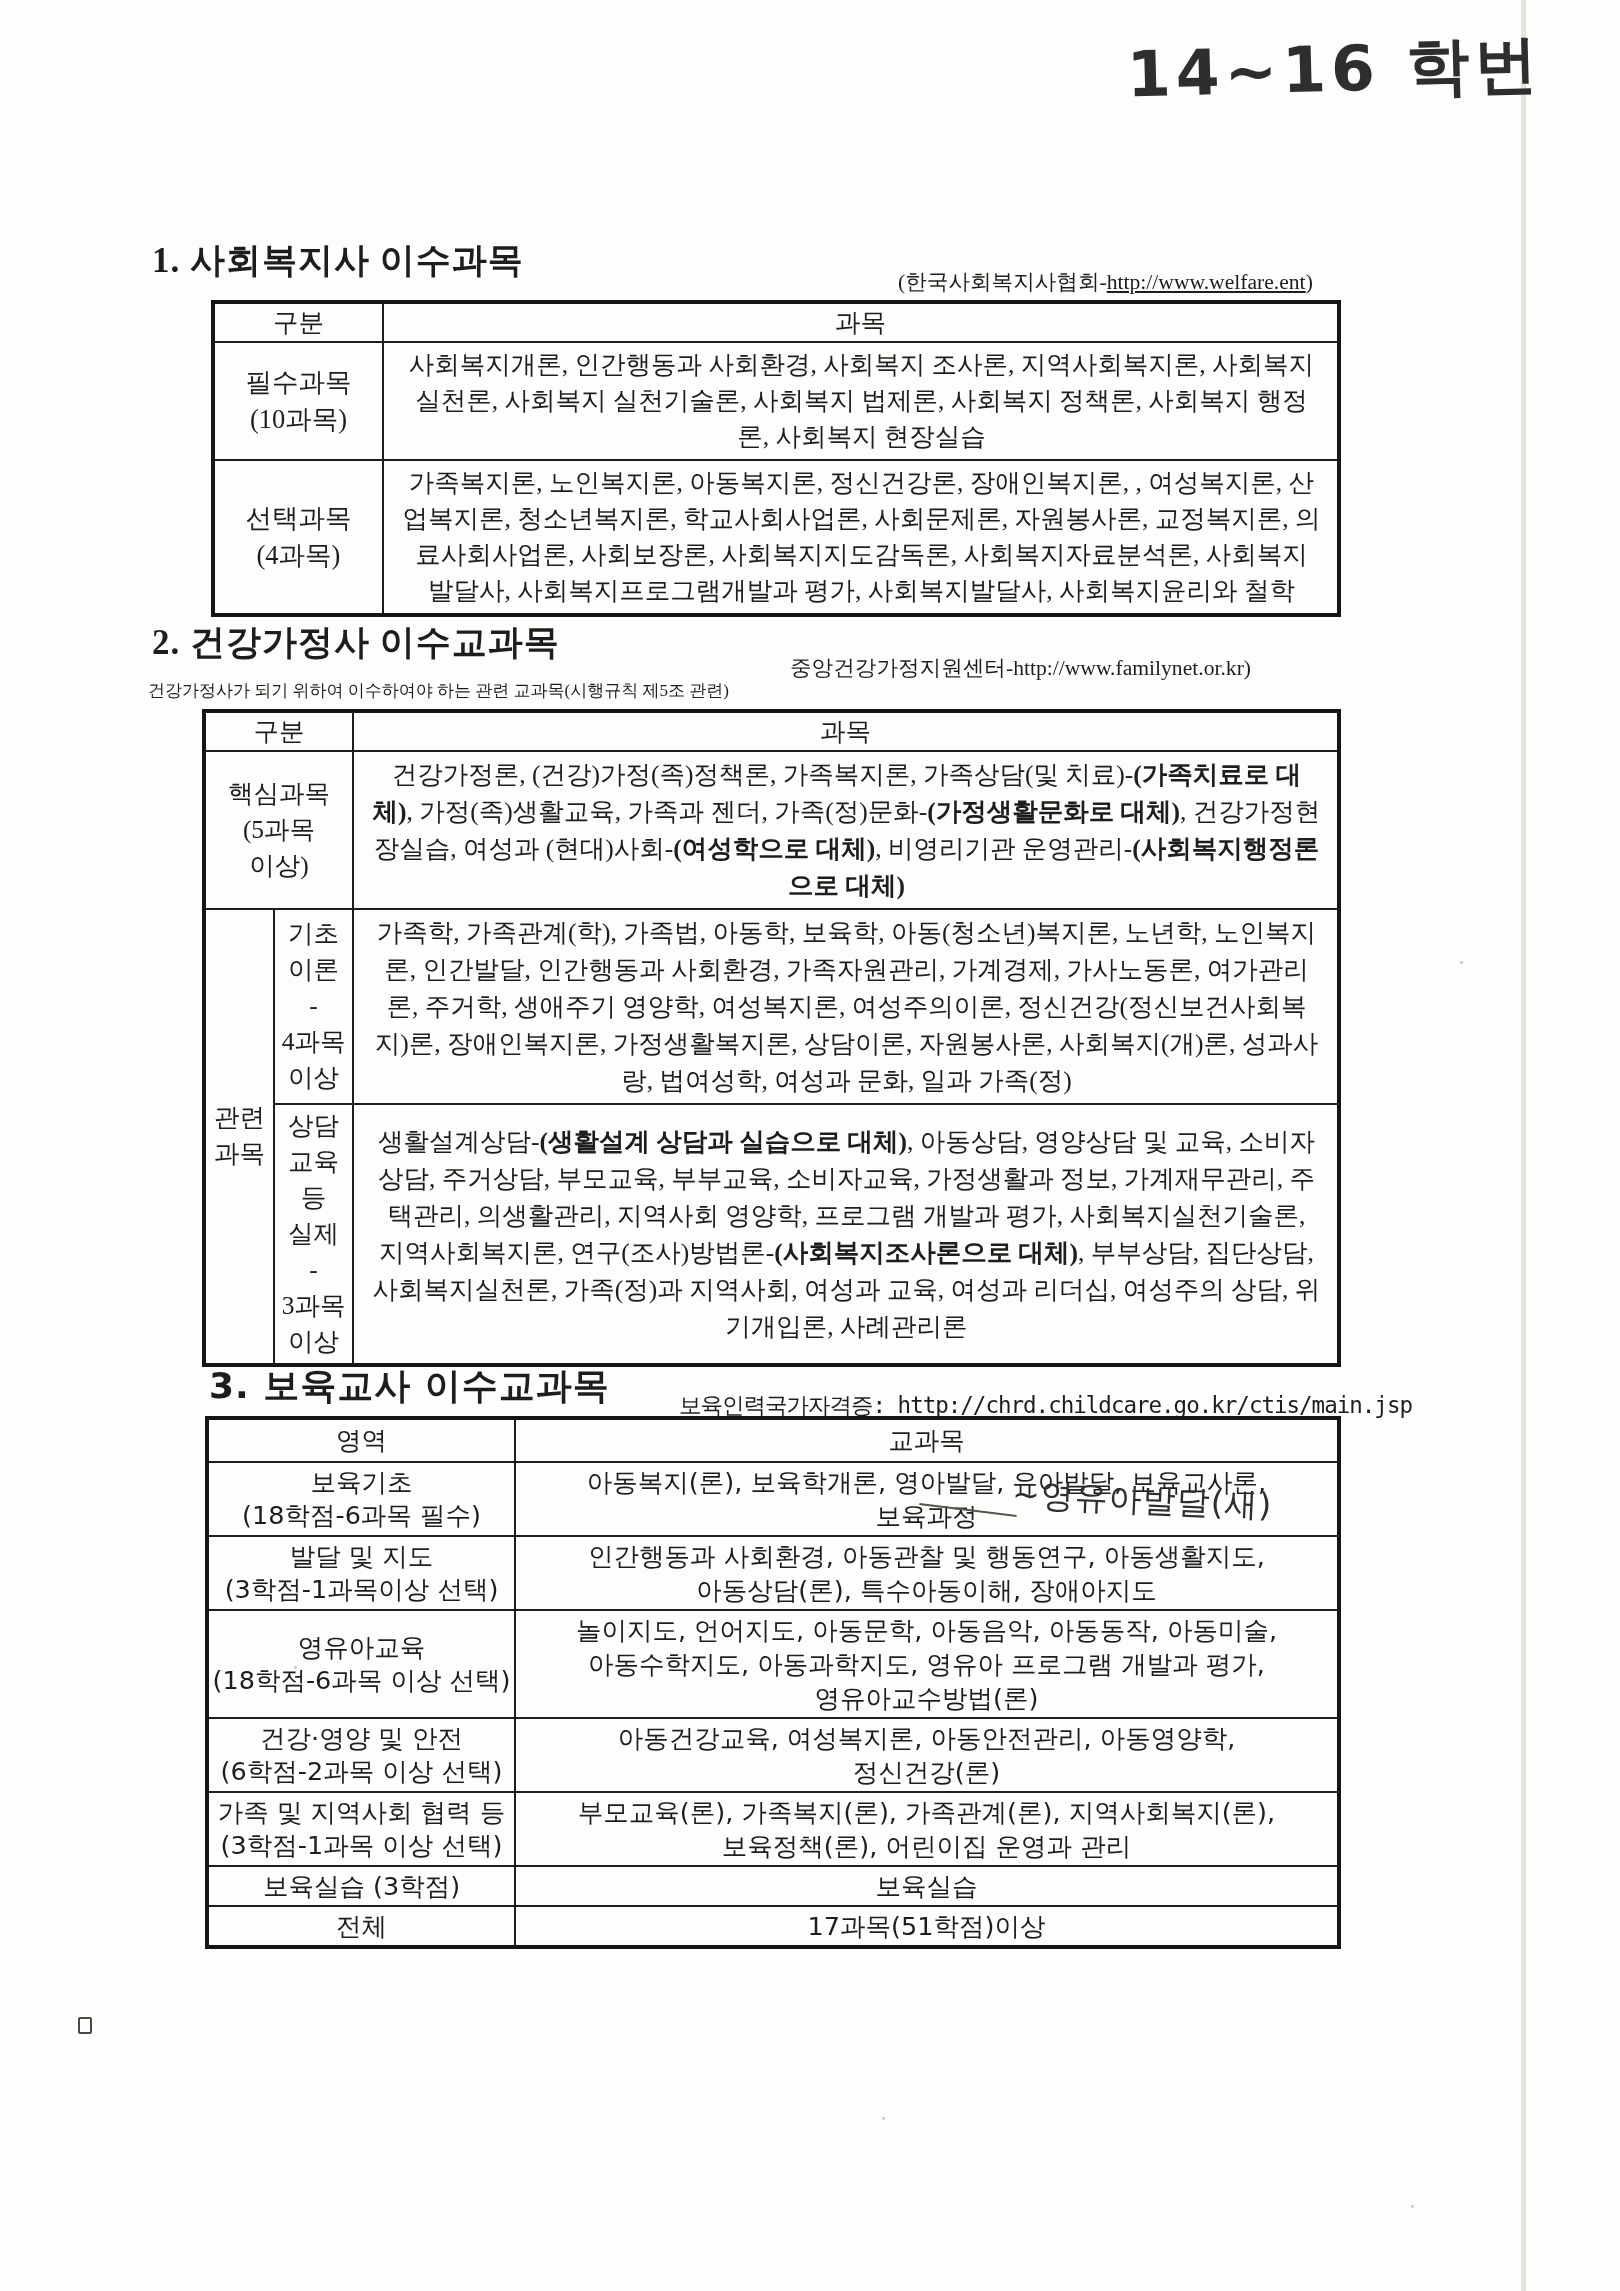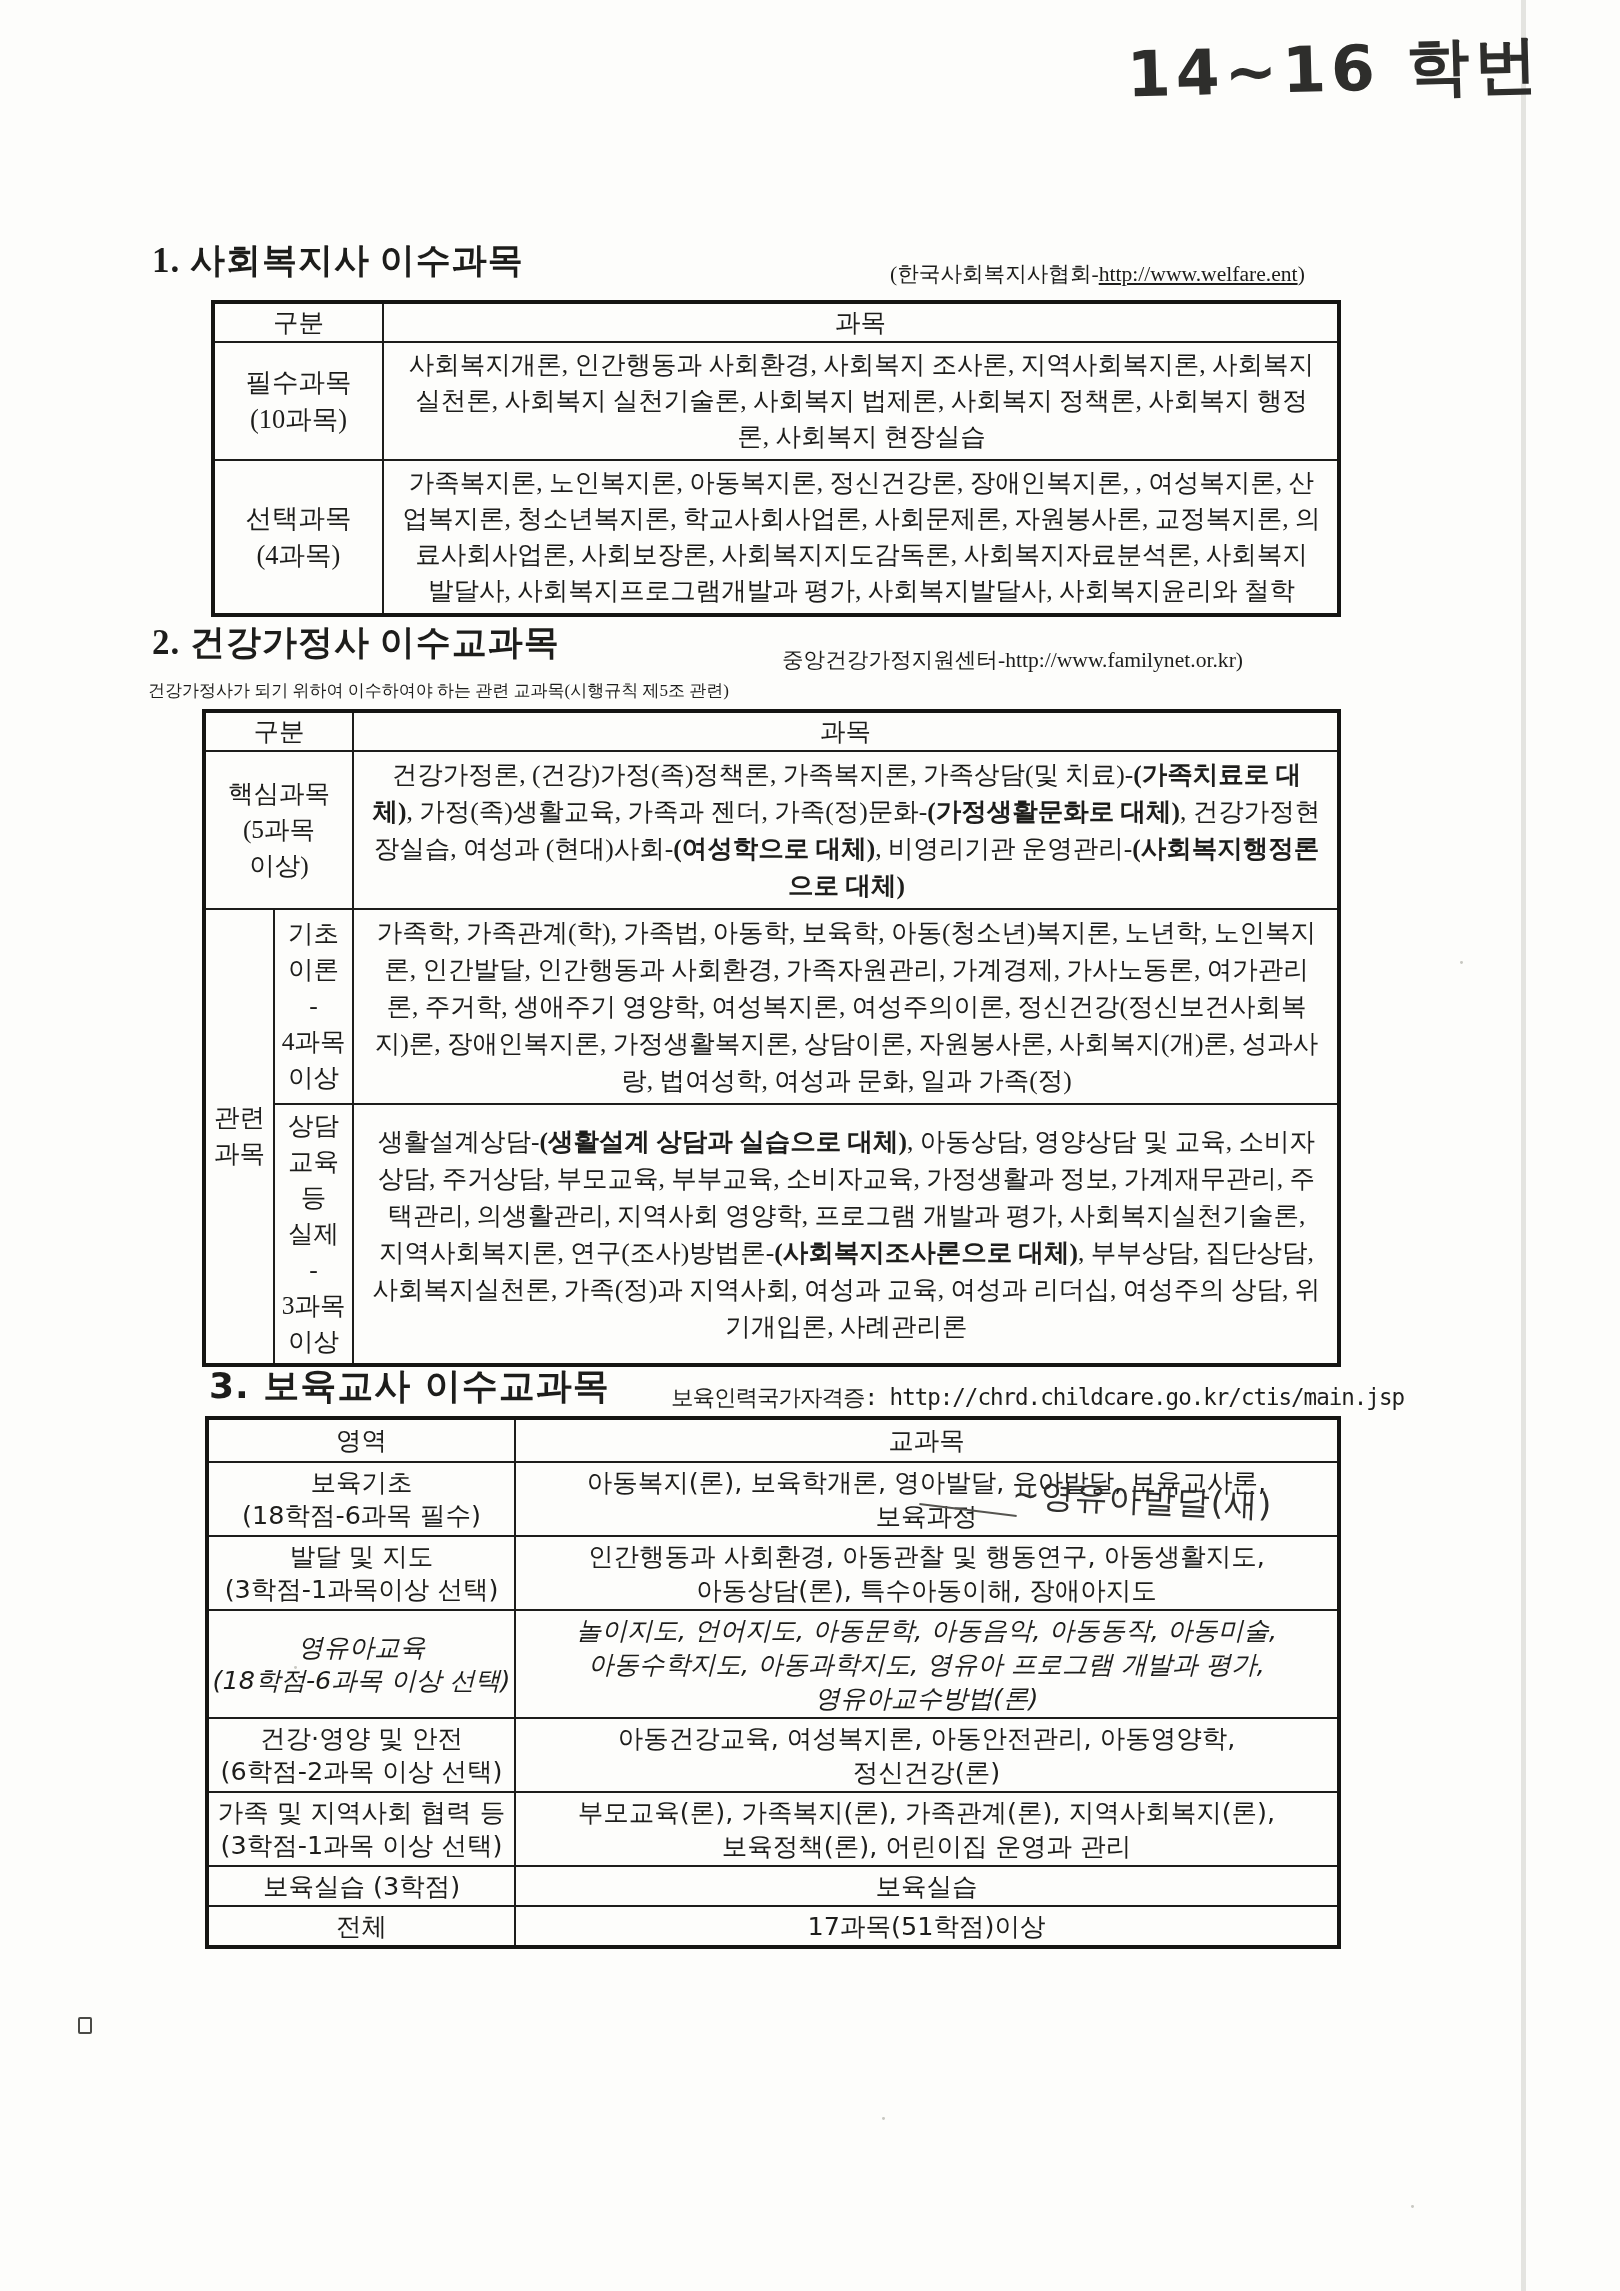--- a/index.html
+++ b/index.html
@@ -9,21 +9,21 @@
   .edge-band{position:absolute;top:0;width:4.9px;height:2292px;background:#e4e4e0;}
   .speck{position:absolute;width:2.9px;height:2.9px;background:#c8c8c2;border-radius:50%;}
   .corner-mark{position:absolute;width:9.8px;height:12.7px;border:2px solid #4a4a46;border-radius:2px;}
   
   .hand{font-family:"DejaVu Sans","Liberation Sans",sans-serif;color:#2e2e2c;font-weight:600;}
   .hand-top{position:absolute;left:1127px;top:27.4px;font-size:63px;letter-spacing:4.9px;transform:rotate(-1.5deg);}
   .hand-annot{position:absolute;left:1012px;top:1478px;font-size:33px;letter-spacing:1px;transform:rotate(2.5deg);font-weight:500;}
   .annot-stroke{position:absolute;left:919px;top:1509px;width:98px;border-top:2.9px solid #55544f;transform:rotate(7deg);}
   
   .sec-title{position:absolute;margin:0;font-weight:bold;font-size:35px;letter-spacing:1px;text-align:right;}
-  .sec-src{position:absolute;margin:8px;font-size:21.6px;white-space:nowrap;}
+  .sec-src{position:absolute;margin:16px;font-size:21.6px;white-space:nowrap;}
   .sec3-title{font-family:"DejaVu Sans","Liberation Sans",sans-serif;font-size:36px;}
   .sec3-src{font-family:"DejaVu Sans Mono","Liberation Mono",monospace;font-size:22.5px;letter-spacing:-1px;}
   .sub-note{position:absolute;margin:1px;font-size:17px;white-space:nowrap;}
   .u{text-decoration:underline;}
   
   table.doc{position:absolute;border-collapse:collapse;table-layout:fixed;background:transparent;}
   table.doc th,table.doc td{border:2px solid #1d1d1b;vertical-align:middle;}
   table.doc{border:4.9px solid #151513;}
   th.hcell{font-weight:normal;font-size:25.5px;text-align:center;border-bottom-width:2.9px !important;}
   td.lbl{text-align:center;font-size:26.5px;white-space:pre-line;line-height:37px;padding:2px 2px;}
@@ -140,21 +140,21 @@
 (18학점-6과목 필수)</td>
       <td class="cnt">아동복지(론), 보육학개론, 영아발달, 유아발달, 보육교사론,
 보육과정</td>
     </tr>
     <tr style="height:69px;">
       <td class="lbl">발달 및 지도
 (3학점-1과목이상 선택)</td>
       <td class="cnt">인간행동과 사회환경, 아동관찰 및 행동연구, 아동생활지도,
 아동상담(론), 특수아동이해, 장애아지도</td>
     </tr>
-    <tr style="height:82px;font-style:italic;">
+    <tr style="height:82px;">
       <td class="lbl">영유아교육
 (18학점-6과목 이상 선택)</td>
       <td class="cnt">놀이지도, 언어지도, 아동문학, 아동음악, 아동동작, 아동미술,
 아동수학지도, 아동과학지도, 영유아 프로그램 개발과 평가,
 영유아교수방법(론)</td>
     </tr>
     <tr style="height:71px;">
       <td class="lbl">건강·영양 및 안전
 (6학점-2과목 이상 선택)</td>
       <td class="cnt">아동건강교육, 여성복지론, 아동안전관리, 아동영양학,

